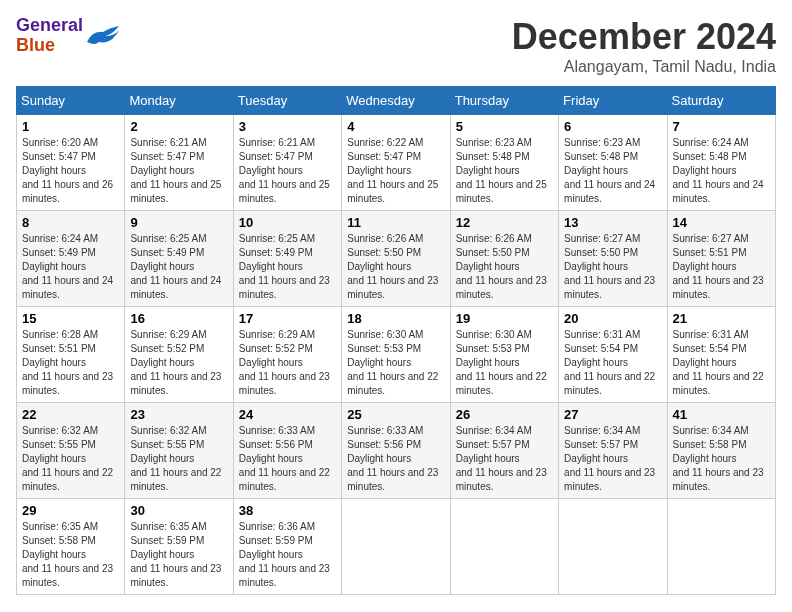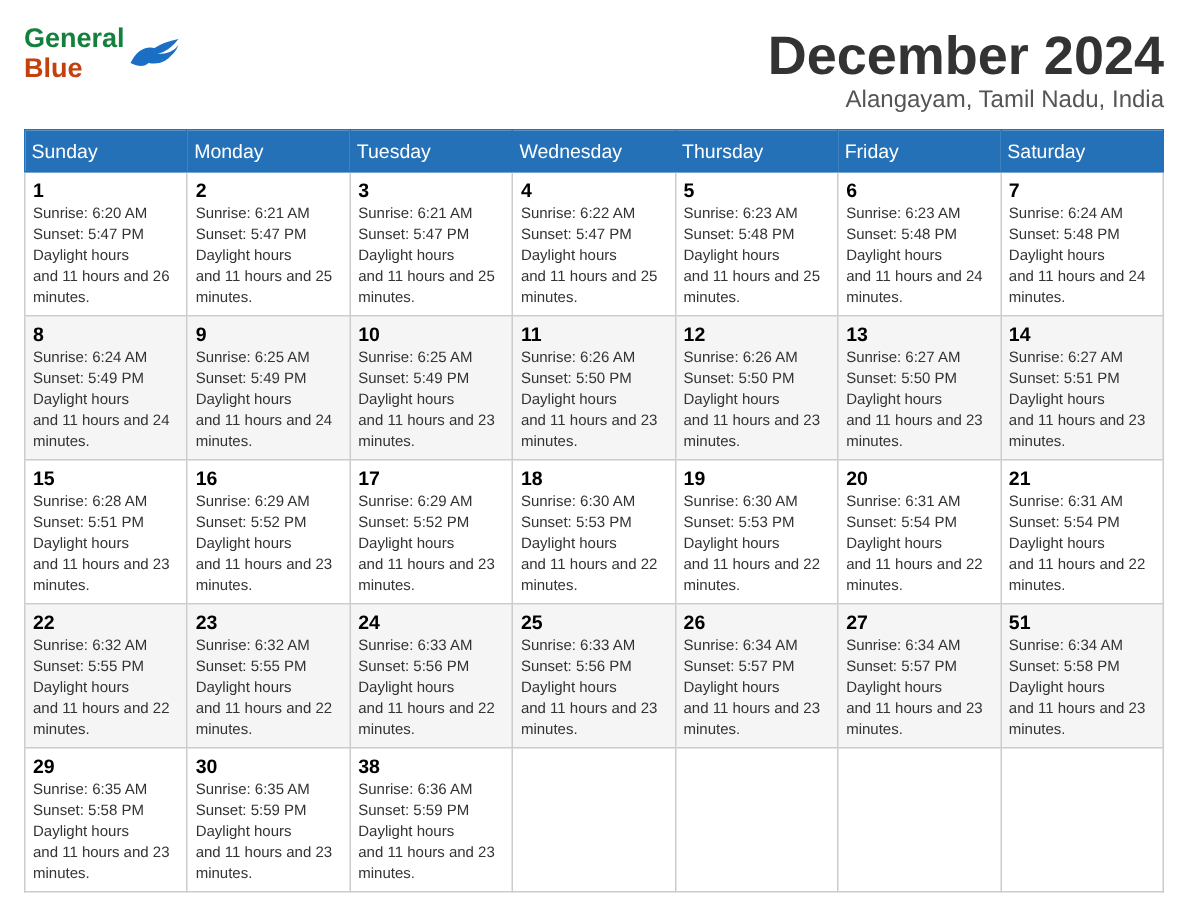--- a/index.html
+++ b/index.html
@@ -20,21 +20,21 @@
       display: flex;
       align-items: center;
     }
     .logo-text {
       font-size: 18px;
       font-weight: bold;
       color: #333;
       line-height: 1.1;
     }
     .logo-text span {
-      color: #15803d;
+      color: #4c1d95;
     }
     .logo-bird {
       width: 36px;
       height: 28px;
       margin-left: 2px;
     }
     .title-area {
       text-align: right;
     }
     .month-title {
@@ -229,21 +229,21 @@
       </td>
         <td>
         <span class="day-num">26</span>
         <span class="day-detail">Sunrise: 6:34 AM<br>Sunset: 5:57 PM<br>Daylight hours<br>and 11 hours and 23 minutes.</span>
       </td>
         <td>
         <span class="day-num">27</span>
         <span class="day-detail">Sunrise: 6:34 AM<br>Sunset: 5:57 PM<br>Daylight hours<br>and 11 hours and 23 minutes.</span>
       </td>
         <td>
-        <span class="day-num">51</span>
+        <span class="day-num">41</span>
         <span class="day-detail">Sunrise: 6:34 AM<br>Sunset: 5:58 PM<br>Daylight hours<br>and 11 hours and 23 minutes.</span>
       </td>
       </tr>
       <tr>
         <td>
         <span class="day-num">29</span>
         <span class="day-detail">Sunrise: 6:35 AM<br>Sunset: 5:58 PM<br>Daylight hours<br>and 11 hours and 23 minutes.</span>
       </td>
         <td>
         <span class="day-num">30</span>

